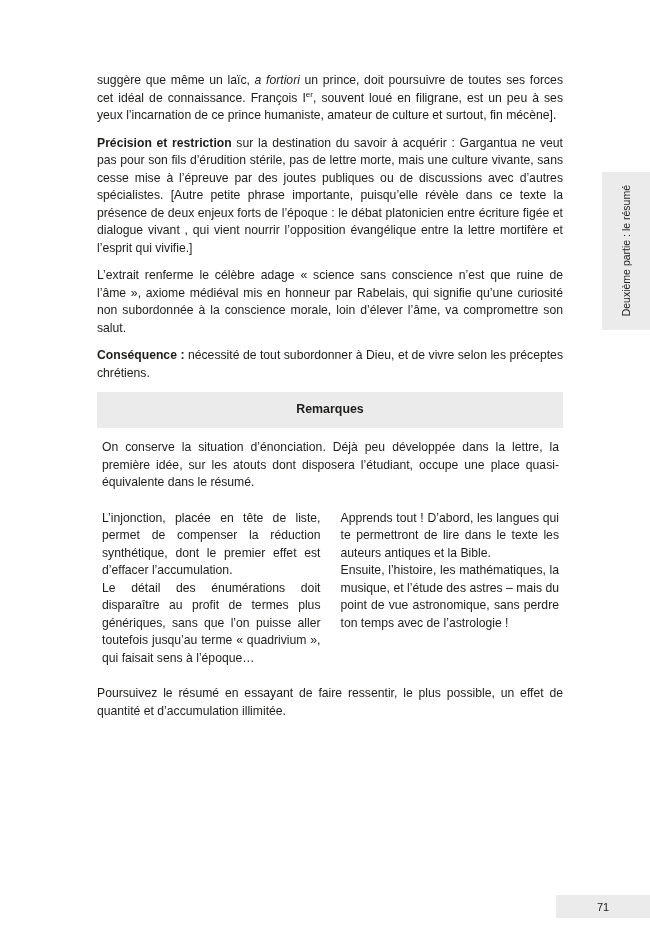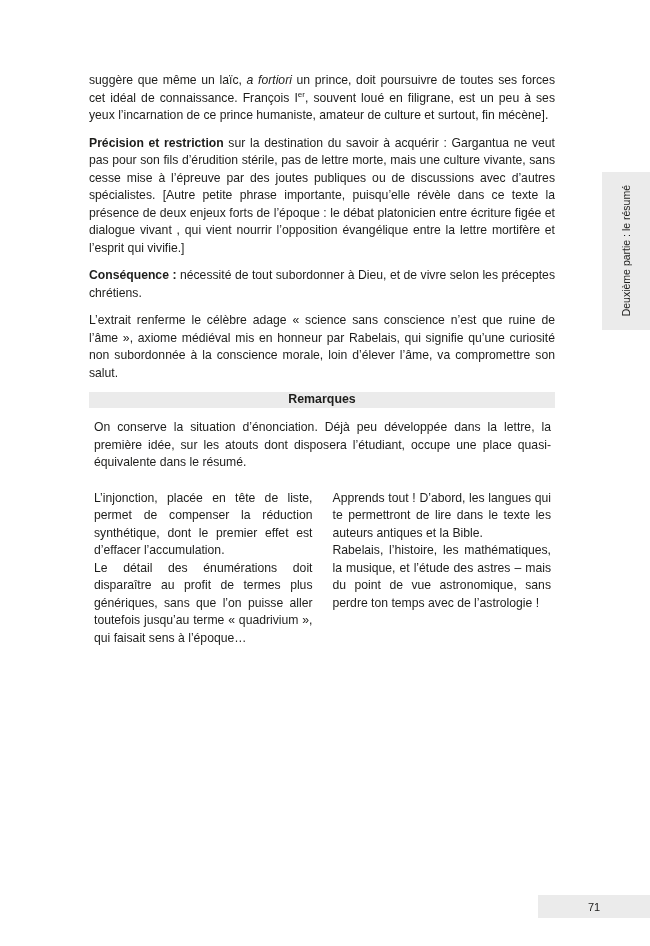--- a/index.html
+++ b/index.html
@@ -6,42 +6,42 @@
   body {
     width: 650px; height: 946px;
     position: relative;
     background: #ffffff;
     font-family: "Liberation Sans", sans-serif;
     color: #1d1d1b;
     overflow: hidden;
   }
   .content {
     position: absolute;
-    left: 89px; top: 72px;
+    left: 97px; top: 72px;
     width: 466px;
     font-size: 12.2px;
     line-height: 17.5px;
     text-align: justify;
   }
   .content p { margin: 0 0 10px 0; }
   .b { font-weight: bold; }
   .it { font-style: italic; }
   sup { font-size: 8px; line-height: 0; }
   .heading {
     font-weight: bold;
     margin: 17px 0 9px 0;
   }
   .bold-line { font-weight: bold; margin: 14px 0 12px 0; }
 
   
   .tbl { margin: 3px 0 0 0; }
   .tbl-head {
     display: flex;
     background: #ebebeb;
-    height: 16px;
+    height: 36px;
     align-items: center;
     margin-bottom: 11px;
   }
   .tbl-head .hcell {
     flex: 1;
     text-align: center;
     font-weight: bold;
     font-size: 12.4px;
   }
   .tbl-row {
@@ -73,59 +73,60 @@
     transform: rotate(180deg);
     white-space: nowrap;
     font-size: 10.5px;
     color: #1d1d1b;
   }
 
   
   .page-band {
     position: absolute;
     top: 895px; right: 0;
-    width: 112px; height: 23px;
+    width: 94px; height: 23px;
     background: #ebebeb;
     display: flex;
     align-items: center;
     justify-content: center;
     font-size: 11px;
   }
 </style>
 </head>
 <body>
 
 <div class="content">
 
   <p><span>suggère que même un laïc, </span><span class="it">a fortiori</span><span> un prince, doit poursuivre de toutes ses forces cet idéal de connaissance. François I</span><sup>er</sup><span>, souvent loué en filigrane, est un peu à ses yeux l’incarnation de ce prince humaniste, amateur de culture et surtout, fin mécène].</span></p>
 
   <p><span class="b">Précision et restriction</span><span> sur la destination du savoir à acquérir : Gargantua ne veut pas pour son fils d’érudition stérile, pas de lettre morte, mais une culture vivante, sans cesse mise à l’épreuve par des joutes publiques ou de discussions avec d’autres spécialistes. [Autre petite phrase importante, puisqu’elle révèle dans ce texte la présence de deux enjeux forts de l’époque : le débat platonicien entre écriture figée et dialogue vivant , qui vient nourrir l’opposition évangélique entre la lettre mortifère et l’esprit qui vivifie.]</span></p>
 
 
+  <p>L’extrait renferme le célèbre adage « science sans conscience n’est que ruine de l’âme », axiome médiéval mis en honneur par Rabelais, qui signifie qu’une curiosité non subordonnée à la conscience morale, loin d’élever l’âme, va compromettre son salut.</p>
+
   <p><span class="b">Conséquence :</span><span> nécessité de tout subordonner à Dieu, et de vivre selon les préceptes chrétiens.</span></p>
-
-  <p>L’extrait renferme le célèbre adage « science sans conscience n’est que ruine de l’âme », axiome médiéval mis en honneur par Rabelais, qui signifie qu’une curiosité non subordonnée à la conscience morale, loin d’élever l’âme, va compromettre son salut.</p>
 
 
 
   <div class="tbl">
     <div class="tbl-head">
       <div class="hcell">Remarques</div>
     </div>
     <div class="tbl-row">
       <div class="cell">On conserve la situation d’énonciation. Déjà peu développée dans la lettre, la première idée, sur les atouts dont disposera l’étudiant, occupe une place quasi-équivalente dans le résumé.</div>
     </div>
     <div class="tbl-row">
       <div class="cell">L’injonction, placée en tête de liste, permet de compenser la réduction synthétique, dont le premier effet est d’effacer l’accumulation.
 Le détail des énumérations doit disparaître au profit de termes plus génériques, sans que l’on puisse aller toutefois jusqu’au terme « quadrivium », qui faisait sens à l’époque…</div>
       <div class="cell">Apprends tout ! D’abord, les langues qui te permettront de lire dans le texte les auteurs antiques et la Bible.
-Rabelais, l’histoire, les mathématiques, la musique, et l’étude des astres – mais du point de vue astronomique, sans perdre ton temps avec de l’astrologie !</div>
+Ensuite, l’histoire, les mathématiques, la musique, et l’étude des astres – mais du point de vue astronomique, sans perdre ton temps avec de l’astrologie !</div>
     </div>
   </div>
 
+  <p class="closing">Poursuivez le résumé en essayant de faire ressentir, le plus possible, un effet de quantité et d’accumulation illimitée.</p>
 
 </div>
 
 <div class="side-tab">
   <span>Deuxième partie : le résumé</span>
 </div>
 
 <div class="page-band">
   <span>71</span>
 </div>

